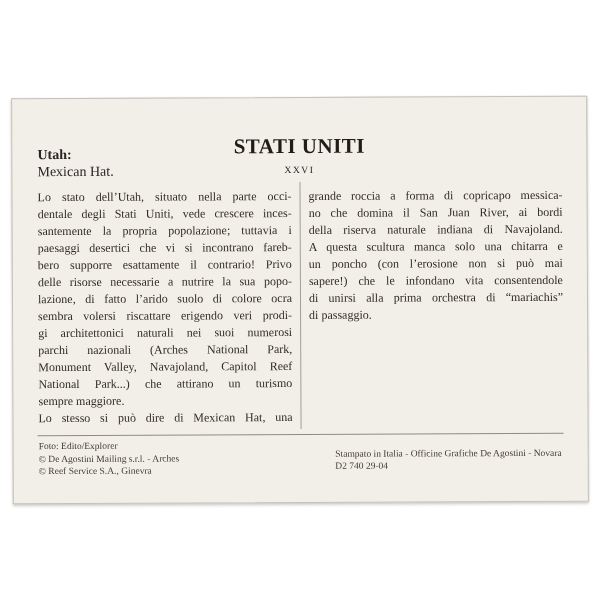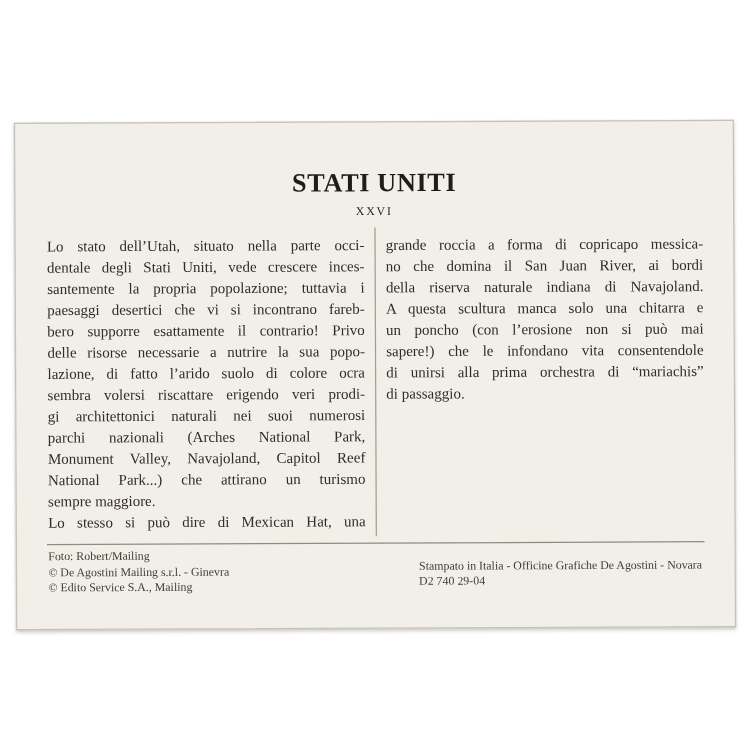--- a/index.html
+++ b/index.html
@@ -112,20 +112,24 @@
     color: #423b34;
   }
   .fline { }
 </style>
 </head>
 <body>
 
 <div class="stage">
   <div class="postcard">
 
+    <div class="header-left">
+      <div class="region-label">Utah:</div>
+      <div class="subject-label">Mexican Hat.</div>
+    </div>
 
     <div class="title-block">
       <div class="card-title">STATI UNITI</div>
       <div class="series-number">XXVI</div>
     </div>
 
     <div class="column column-left">
         <div class="line">Lo stato dell’Utah, situato nella parte occi-</div>
         <div class="line">dentale degli Stati Uniti, vede crescere inces-</div>
         <div class="line">santemente la propria popolazione; tuttavia i</div>
@@ -151,23 +155,23 @@
         <div class="line">A questa scultura manca solo una chitarra e</div>
         <div class="line">un poncho (con l’erosione non si può mai</div>
         <div class="line">sapere!) che le infondano vita consentendole</div>
         <div class="line">di unirsi alla prima orchestra di “mariachis”</div>
         <div class="line flush">di passaggio.</div>
       </div>
 
     <div class="footer-rule"></div>
 
     <div class="footer-credits">
-        <div class="fline">Foto: Robert/Mailing</div>
-        <div class="fline">© De Agostini Mailing s.r.l. - Ginevra</div>
-        <div class="fline">© Edito Service S.A., Mailing</div>
+        <div class="fline">Foto: Edito/Explorer</div>
+        <div class="fline">© De Agostini Mailing s.r.l. - Arches</div>
+        <div class="fline">© Reef Service S.A., Ginevra</div>
       </div>
 
     <div class="footer-printing">
         <div class="fline">Stampato in Italia - Officine Grafiche De Agostini - Novara</div>
         <div class="fline">D2 740 29-04</div>
       </div>
 
   </div>
 </div>
 

